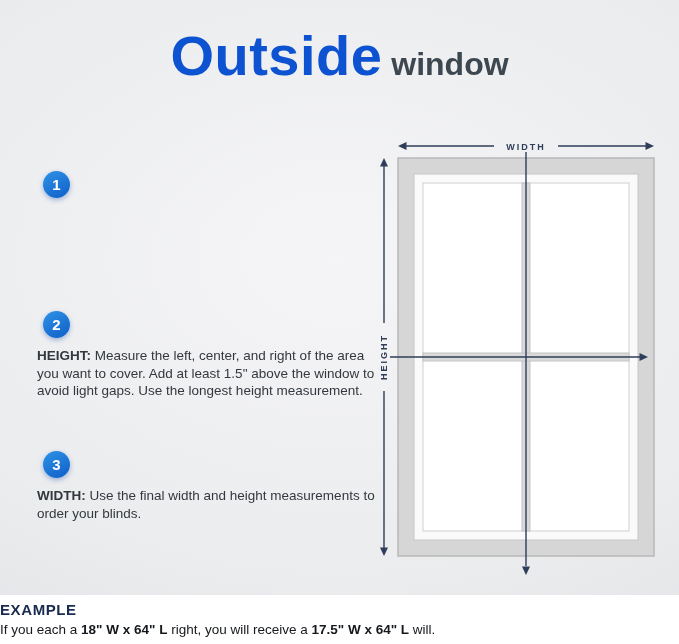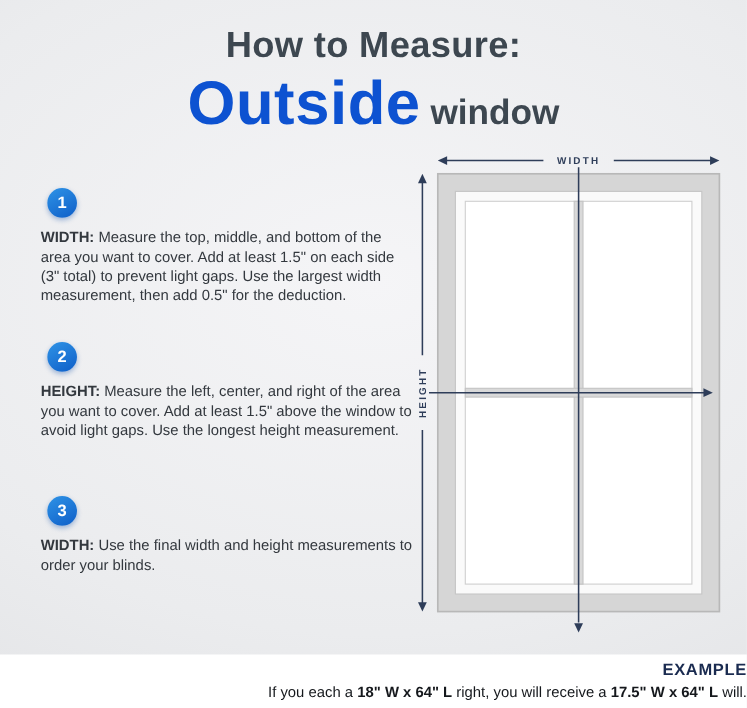--- a/index.html
+++ b/index.html
@@ -31,40 +31,38 @@
     box-shadow: 0 2px 5px rgba(15, 80, 170, 0.38);
   }
   .step-text { margin-top: 9px; font-size: 13.5px; line-height: 17.6px; color: #33383e; }
   .step-label { font-weight: 700; }
 
   .diagram { position: absolute; left: 372px; top: 130px; }
 
   .example {
     position: absolute; left: 0; bottom: 0;
     width: 100%; height: 49px;
-    background: #ffffff; text-align: right; padding-top: 6px;
+    background: #ffffff; text-align: left; padding-top: 6px;
     box-sizing: border-box;
   }
   .example-heading { font-size: 15px; font-weight: 700; color: #1a2b50; letter-spacing: 0.6px; }
   .example-text { margin-top: 4px; font-size: 13.5px; color: #15181c; }
   .bold { font-weight: 700; }
 </style>
 </head>
 <body>
 
 <div class="page">
 
   <div class="title-block">
-    <div class="title-line1">How to Measure:</div>
     <div class="title-line2"><span class="title-highlight">Outside</span><span> window</span></div>
   </div>
 
   <div class="step" id="step-1">
     <div class="badge">1</div>
-    <div class="step-text"><span class="step-label">WIDTH:</span><span> Measure the top, middle, and bottom of the area you want to cover. Add at least 1.5" on each side (3" total) to prevent light gaps. Use the largest width measurement, then add 0.5" for the deduction.</span></div>
   </div>
 
   <div class="step" id="step-2">
     <div class="badge">2</div>
     <div class="step-text"><span class="step-label">HEIGHT:</span><span> Measure the left, center, and right of the area you want to cover. Add at least 1.5" above the window to avoid light gaps. Use the longest height measurement.</span></div>
   </div>
 
   <div class="step" id="step-3">
     <div class="badge">3</div>
     <div class="step-text"><span class="step-label">WIDTH:</span><span> Use the final width and height measurements to order your blinds.</span></div>

